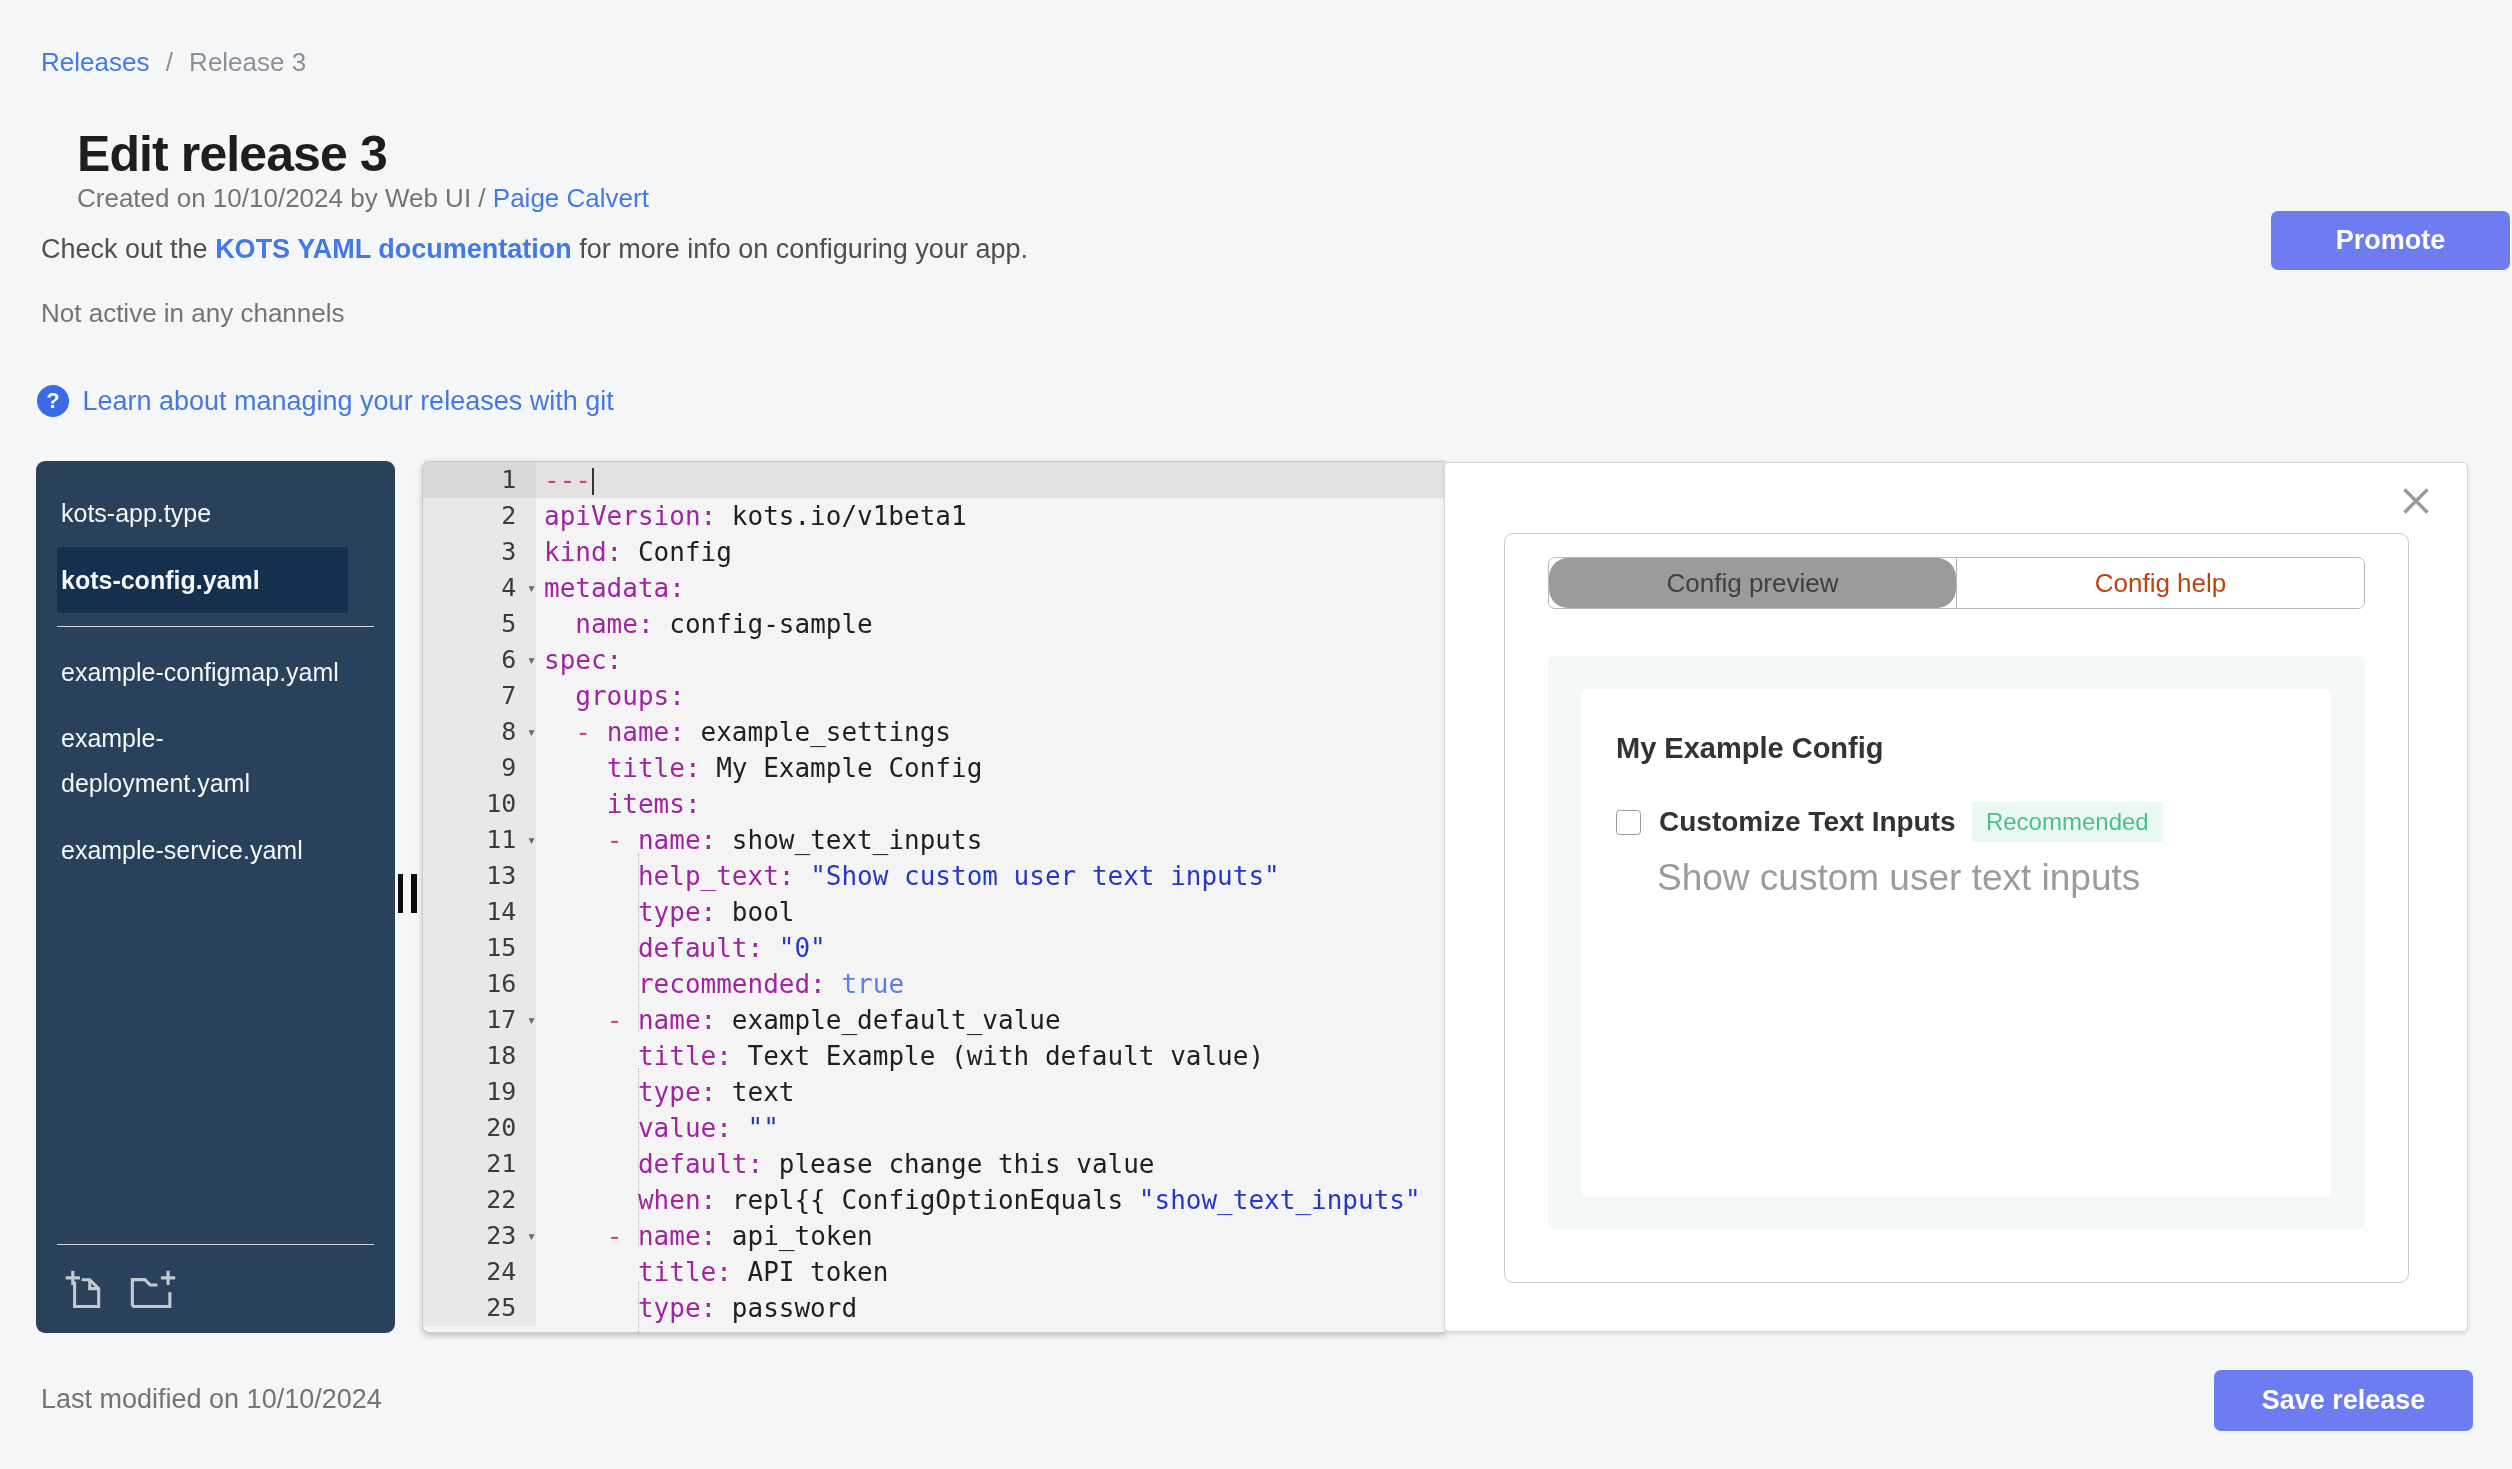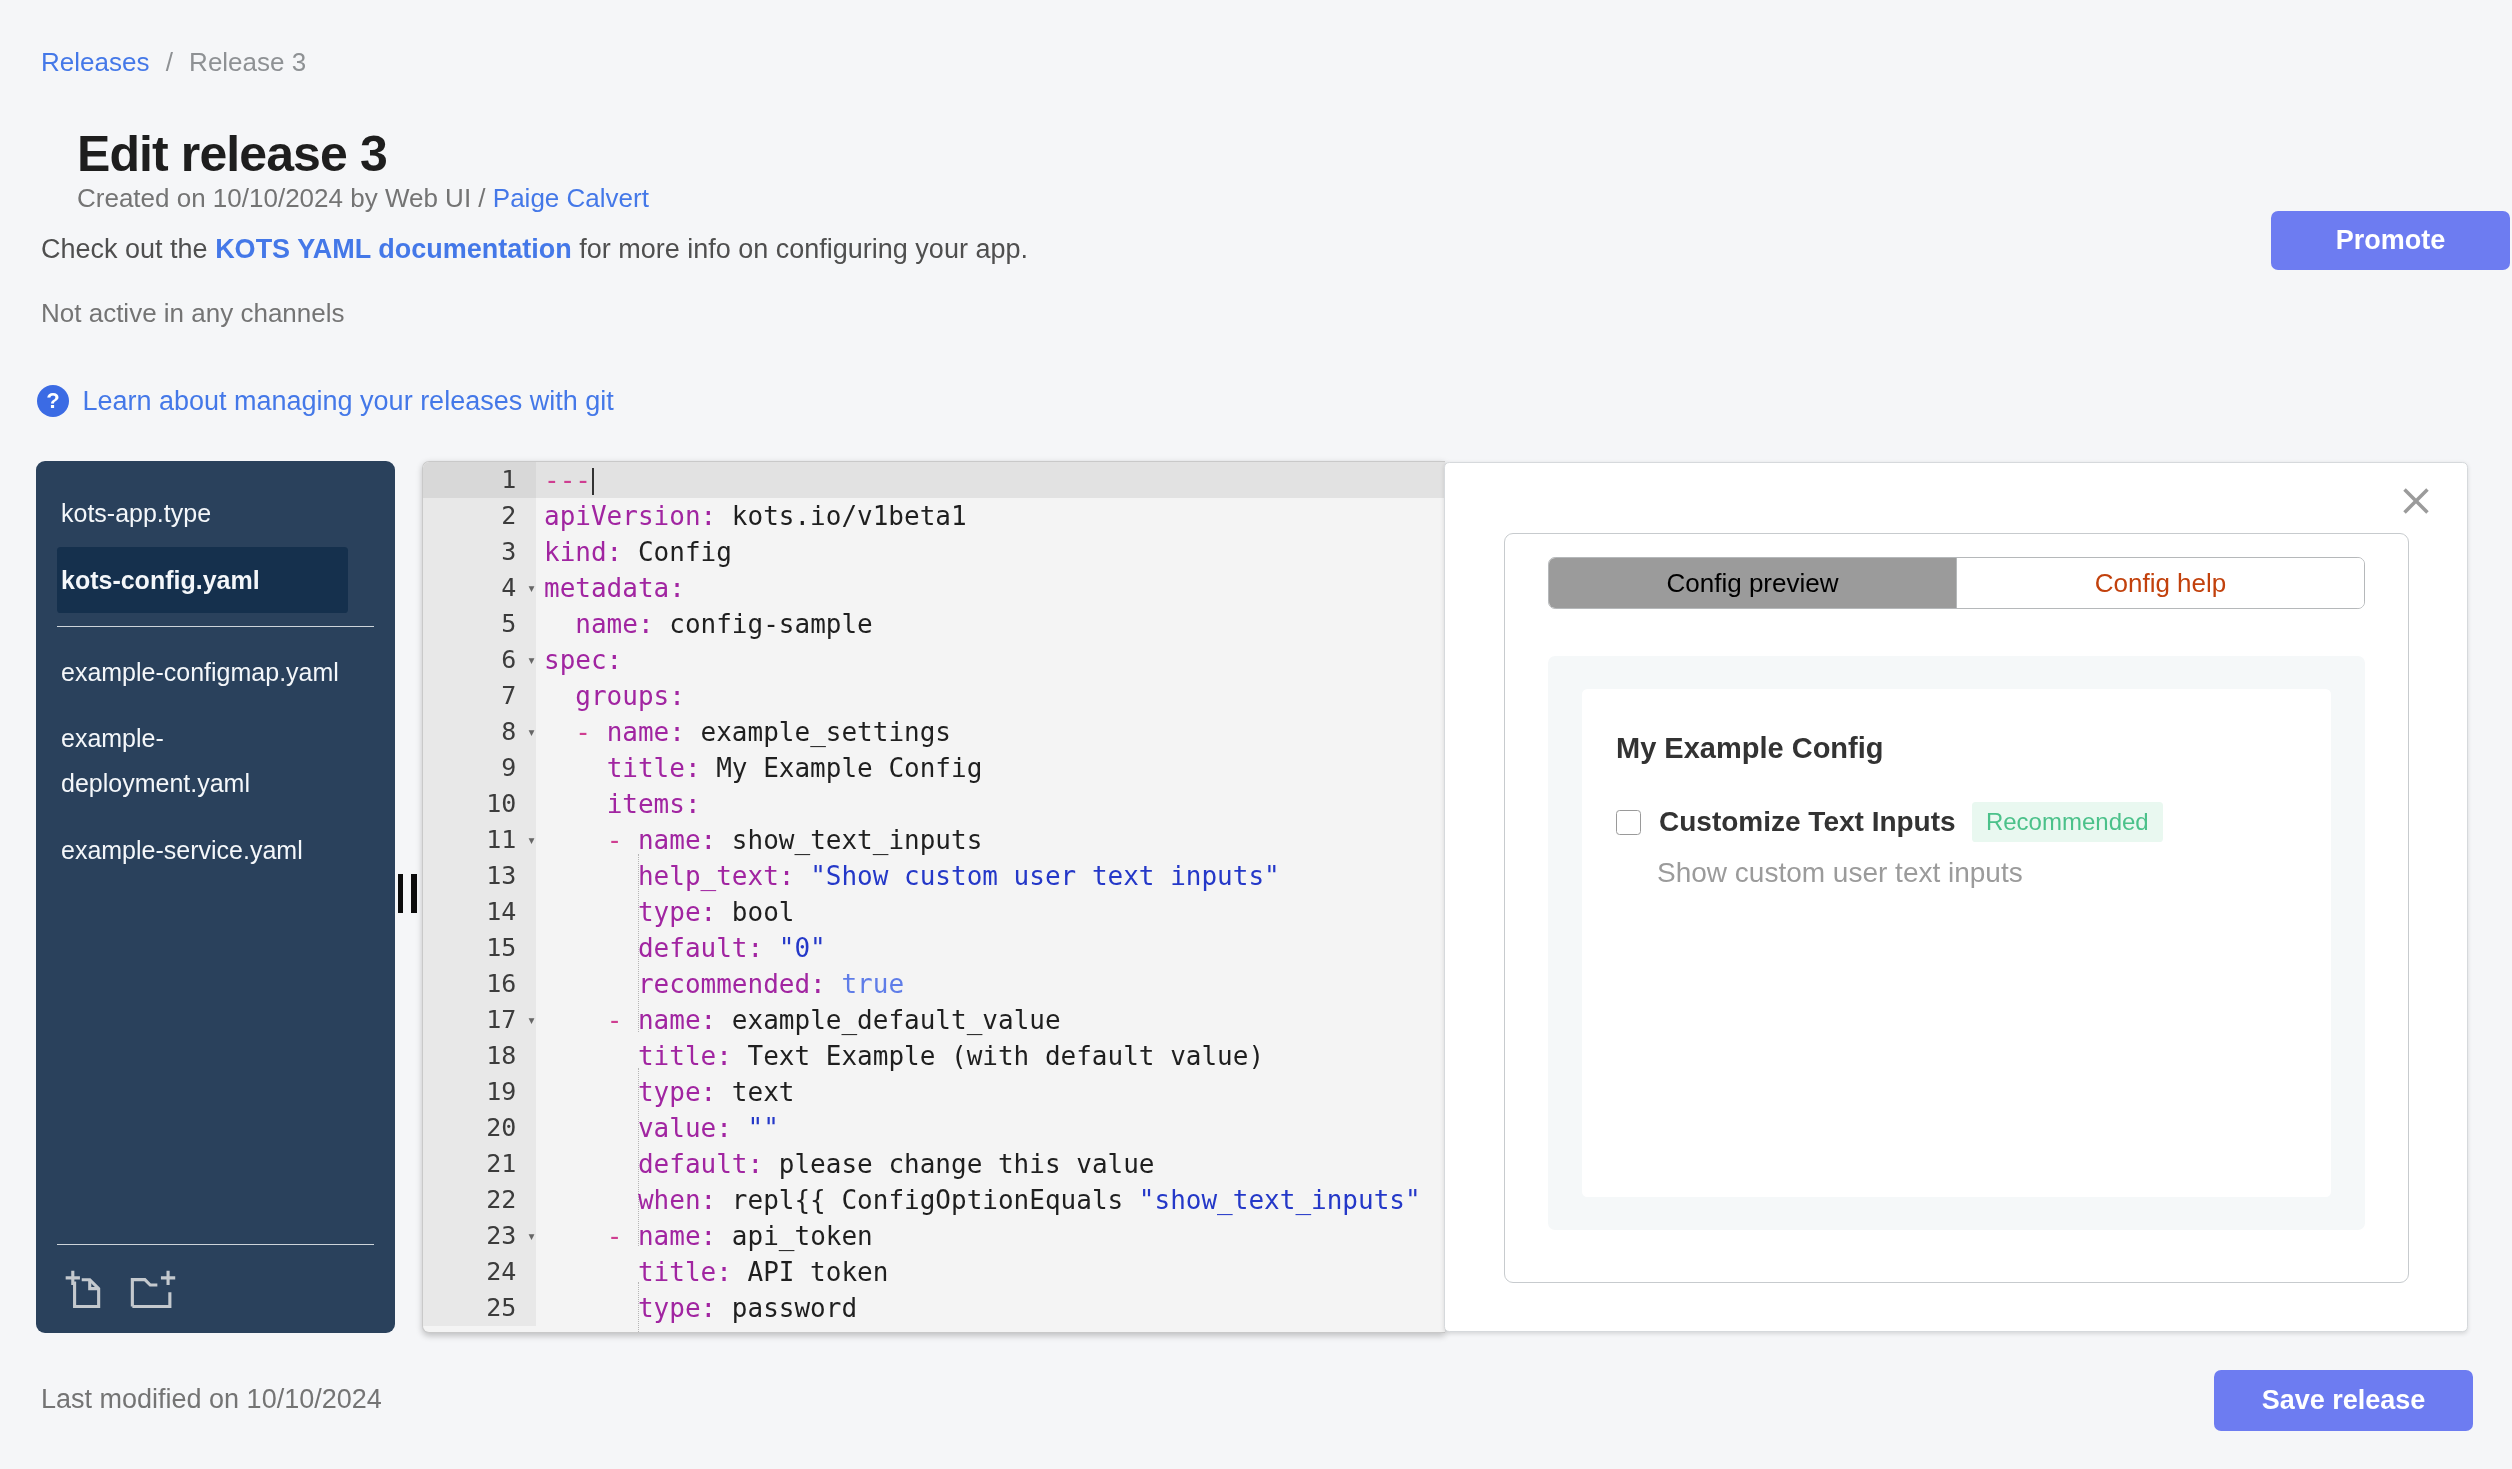--- a/index.html
+++ b/index.html
@@ -64,31 +64,31 @@
 
   
   .panel{position:absolute;left:1444px;top:462px;width:1024px;height:870px;background:#fff;
          border:0.9px solid #d6d9dc;border-radius:5.3px;box-sizing:border-box;box-shadow:0 1.8px 4.5px rgba(0,0,0,.12);}
   .close{position:absolute;top:23px;right:36px;width:30px;height:30px;cursor:pointer;}
   .pcontainer{position:absolute;left:59px;top:70px;width:905px;height:750px;border:1.8px solid #c7cbce;
               border-radius:9px;box-sizing:border-box;background:#fff;}
   .tabstrip{margin:23px 43px 0 43px;height:52px;border:1.8px solid #b5b8ba;border-radius:7.1px;
             display:flex;overflow:hidden;box-sizing:border-box;}
   .tab{flex:1;display:flex;align-items:center;justify-content:center;font-size:26px;cursor:pointer;}
-  .tab.active{background:#9b9b9b;color:#000000;}
+  .tab.active{background:#9b9b9b;color:#404040;border-radius:19px;}
   .tab.inactive{background:#fff;color:#c2410c;border-left:1.8px solid #b5b8ba;}
   .graybox{margin:47px 43px 0 43px;height:574px;background:#f5f8f9;border-radius:7.1px;box-sizing:border-box;}
   .card{position:relative;top:33px;margin:0 34px;height:508px;background:#fff;border-radius:5.3px;
         box-sizing:border-box;padding:43px 0 0 34px;}
   .cfg-title{font-size:29px;font-weight:bold;color:#333;}
   .cfg-row{display:flex;align-items:center;margin-top:37px;}
   .checkbox{width:23px;height:23px;border:1.8px solid #9a9a9a;border-radius:3.6px;background:#fff;cursor:pointer;}
   .cfg-item{margin-left:18px;font-size:28px;font-weight:bold;color:#333;}
   .badge{margin-left:16px;font-size:24px;color:#4bc18a;background:#e9f8f0;padding:6.2px 14.3px;border-radius:3.6px;}
-  .cfg-help{margin-top:14.3px;margin-left:41px;font-size:28px;color:#9b9b9b;}
+  .cfg-help{margin-top:14.3px;margin-left:41px;font-size:37px;color:#9b9b9b;}
 
   
   .lastmod{position:absolute;left:41px;top:1384px;font-size:27px;color:#747474;}
   .save{position:absolute;left:2214px;top:1370px;width:259px;height:61px;font-size:27px;}
 </style>
 </head>
 <body>
 
 <div id="app">
 

